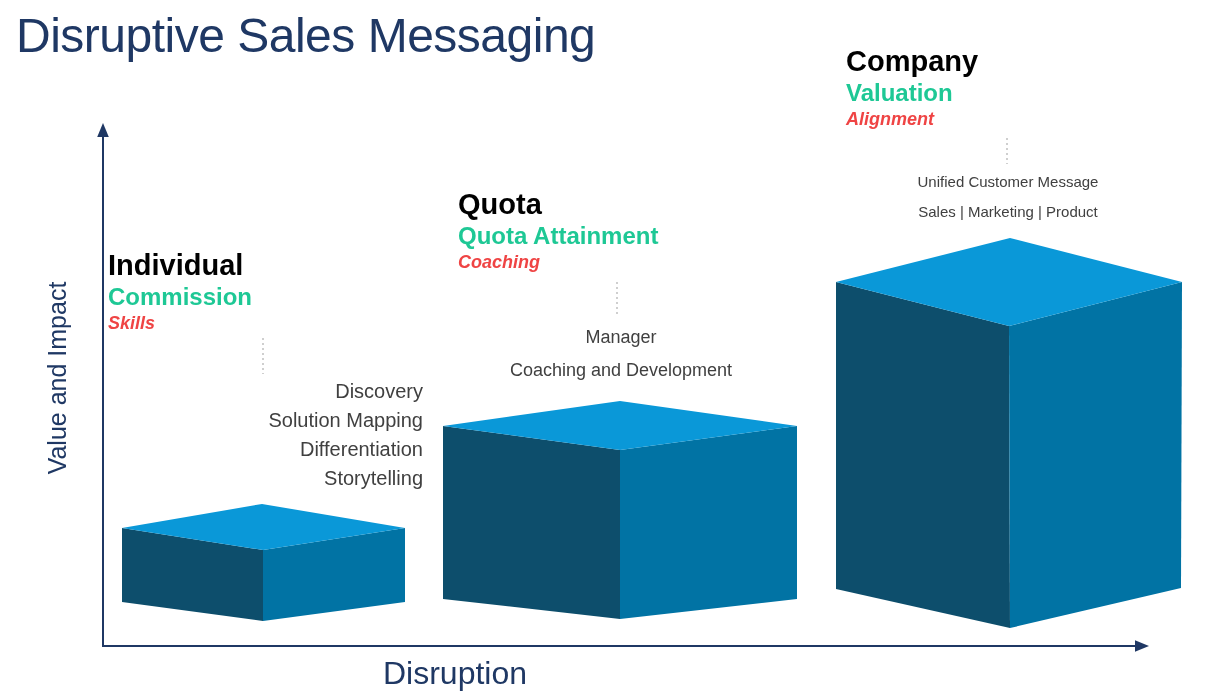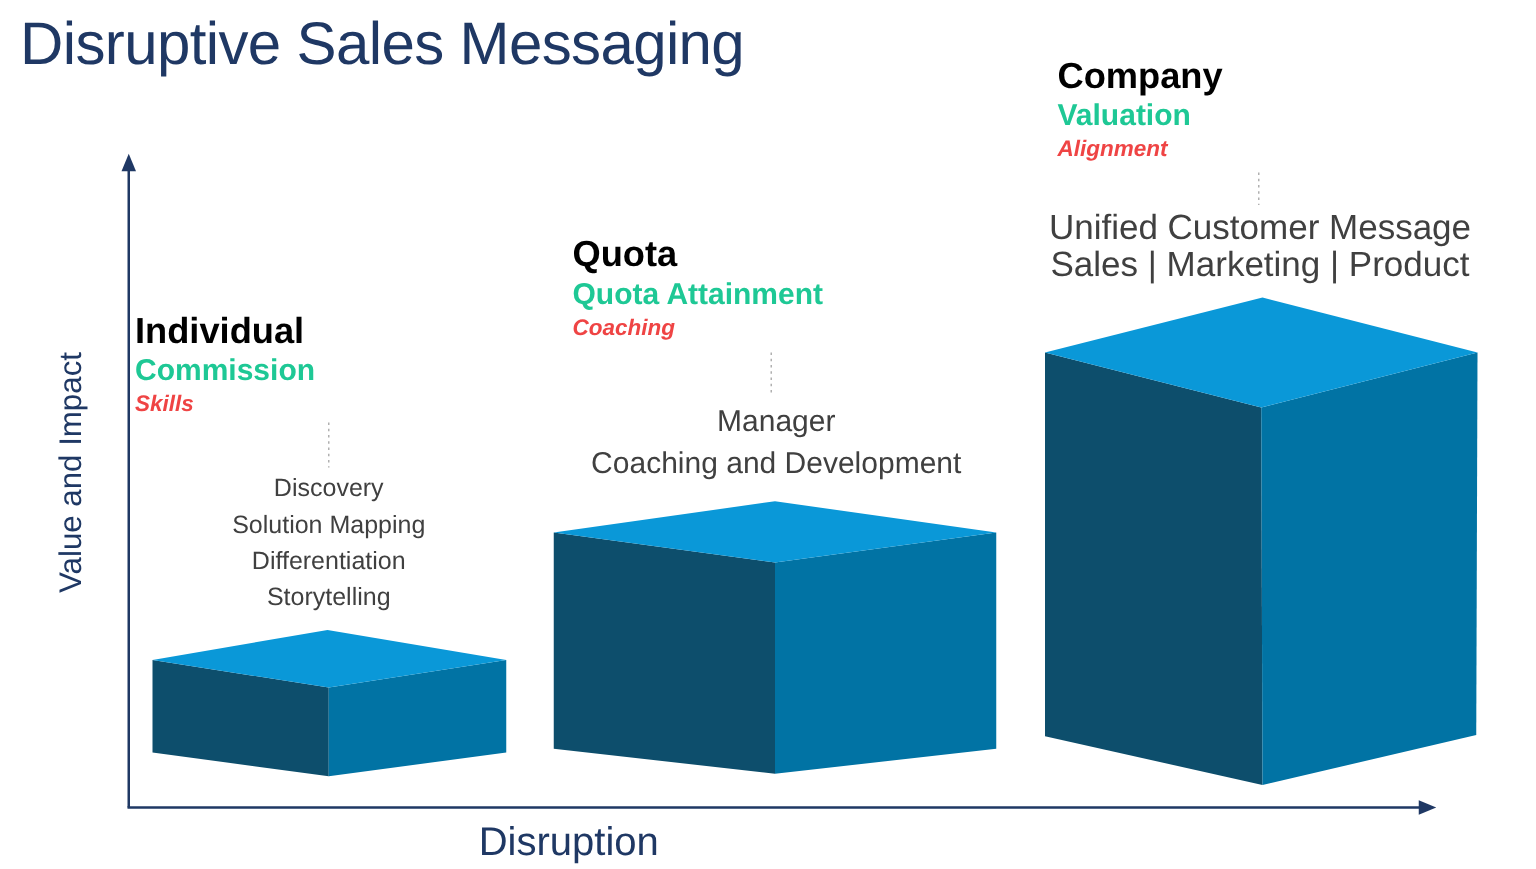--- a/index.html
+++ b/index.html
@@ -35,24 +35,24 @@
   }
 
   .stage{position:absolute;}
   .stage-heading{font-size:29px;font-weight:700;color:#000000;line-height:34px;}
   .stage-metric{font-size:24px;font-weight:700;color:var(--green,#1ec895);line-height:29px;}
   .stage-focus{font-size:18px;font-weight:700;font-style:italic;color:#ef4444;line-height:24px;}
 
   .details{position:absolute;text-align:center;color:var(--gray_text,#404040);}
   .details .detail-line{white-space:nowrap;}
   .details-individual{left:103px;top:377px;width:320px;font-size:20px;}
-  .details-individual .detail-line{line-height:29px;}
-  .details-team{left:446px;top:321px;width:350px;font-size:24px;}
+  .details-individual .detail-line{line-height:29px;text-align:right;}
+  .details-team{left:446px;top:321px;width:350px;font-size:18px;}
   .details-team .detail-line{line-height:33px;}
-  .details-company{left:833px;top:167px;width:350px;font-size:28px;}
+  .details-company{left:833px;top:167px;width:350px;font-size:15px;}
   .details-company .detail-line{line-height:30px;}
 </style>
 </head>
 <body>
 
 <div class="canvas">
 
   <svg class="scene" width="1229" height="695" viewBox="0 0 1229 695">
 
     <g>

